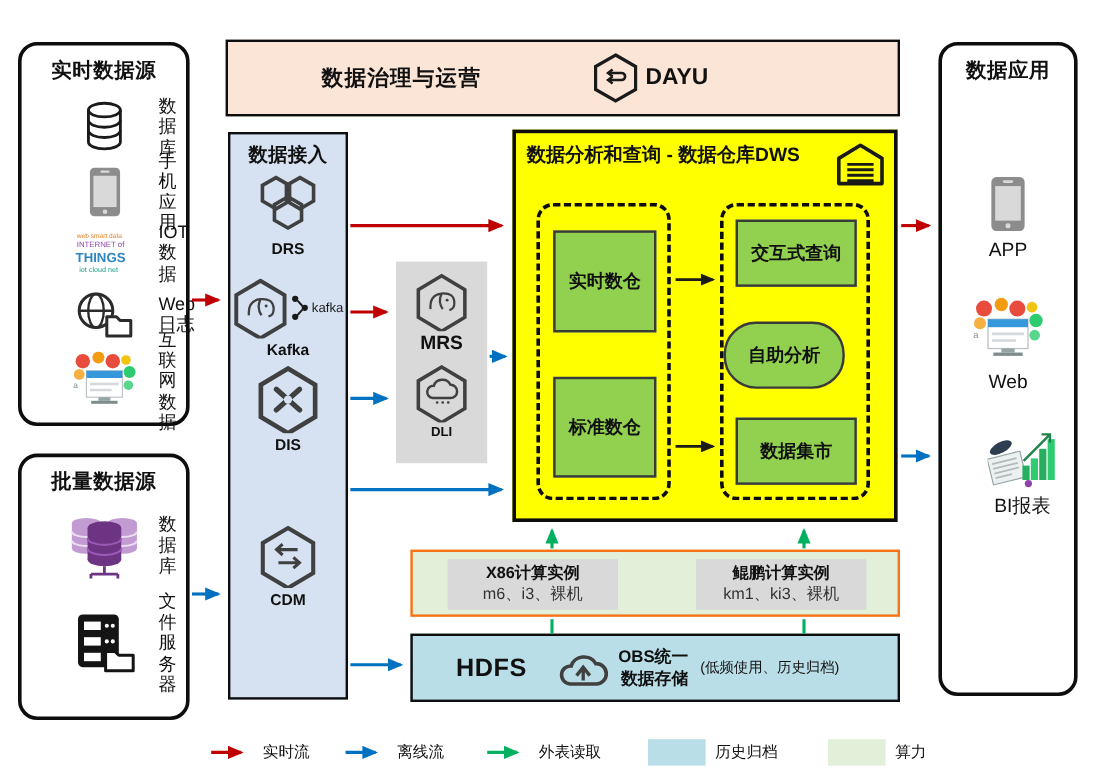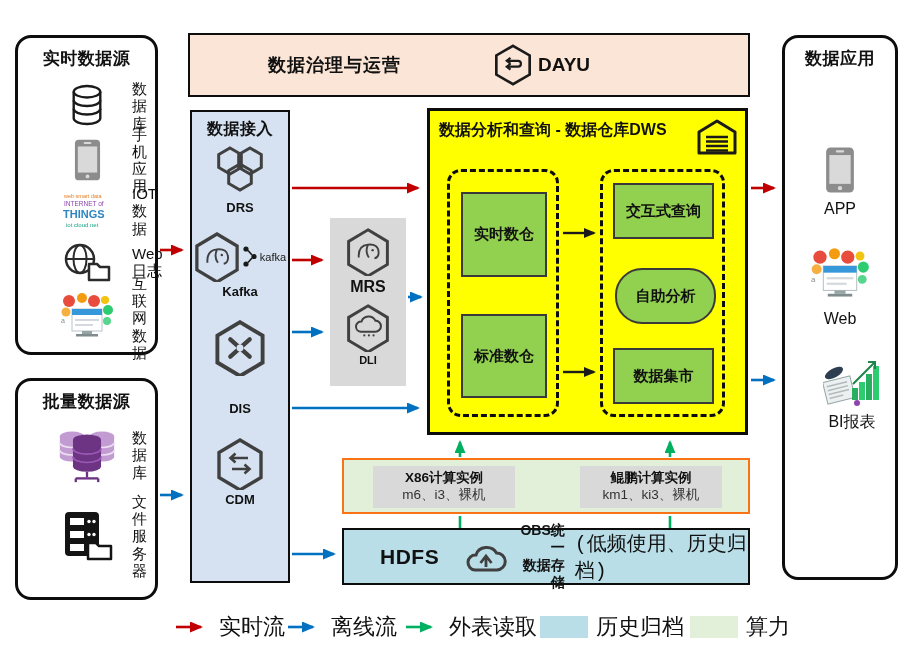--- a/index.html
+++ b/index.html
@@ -41,26 +41,26 @@
                border:2px solid #f97316;box-sizing:border-box;}
   .inst{position:absolute;top:6px;width:142px;height:42px;background:#D9D9D9;display:flex;
         flex-direction:column;align-items:center;justify-content:center;line-height:1.25;}
   .inst-title{font-weight:bold;font-size:13.5px;}
   .inst-specs{font-size:13.5px;color:#333;}
   
   #storage-box{position:absolute;left:342px;top:528px;width:408px;height:57px;background:#B9DEE8;
                border:2px solid #0d0d0d;box-sizing:border-box;display:flex;align-items:center;}
   #hdfs-label{font-weight:bold;font-size:21px;margin-left:36px;letter-spacing:.5px;}
   #obs-text{font-weight:bold;font-size:14px;line-height:1.25;margin-left:6px;text-align:right;}
-  #storage-note{font-size:20px;margin-left:10px;font-family:Liberation Mono, monospace;}
+  #storage-note{font-size:12px;margin-left:10px;}
   
   .app-item{position:absolute;left:0;right:0;display:flex;flex-direction:column;align-items:center;gap:6px;}
   .app-label{font-size:16px;}
   
-  .lg{position:absolute;top:613px;height:28px;display:flex;align-items:center;gap:8px;font-size:22px;}
+  .lg{position:absolute;top:613px;height:28px;display:flex;align-items:center;gap:8px;font-size:13px;}
   .swatch{width:48px;height:22px;display:inline-block;}
   
   #arrow-layer{position:absolute;left:0;top:0;z-index:60;pointer-events:none;}
   #arrow-layer line.red{stroke:#C00000;stroke-width:2.6;}
   #arrow-layer line.blue{stroke:#0070C0;stroke-width:2.6;}
   #arrow-layer line.green{stroke:#00B061;stroke-width:2.6;}
   #arrow-layer line.black{stroke:#1a1a1a;stroke-width:2.4;}
   svg{display:block;}
 </style>
 </head>
@@ -227,21 +227,21 @@
               <circle cx="4" cy="20" r="2.6"></circle>
               <circle cx="12" cy="12.5" r="2.6"></circle>
             </g>
           <line x1="6" y1="6.5" x2="10" y2="11" stroke="#1a1a1a" stroke-width="1.6"></line>
           <line x1="6" y1="18.5" x2="10" y2="14" stroke="#1a1a1a" stroke-width="1.6"></line>
         </svg>
         <span class="kafka-word">kafka</span>
       </span>
       <span class="svc-name">Kafka</span>
     </div>
-    <div class="svc" style="top:208px;gap:23px;">
+    <div class="svc" style="top:193px;">
       <span>
         <svg width="54" height="56" viewBox="0 0 48 52">
           <polygon points="24,2 45,14.5 45,39.5 24,52 3,39.5 3,14.5" fill="none" stroke="#404040" stroke-width="3.6"></polygon>
           <path d="M15 18 L33 34 M33 18 L15 34" stroke="#404040" stroke-width="4" stroke-linecap="round" fill="none"></path>
           <circle cx="24" cy="26" r="3.2" fill="#D6E2F2"></circle>
         </svg>
       </span>
       <span class="svc-name">DIS</span>
     </div>
     <div class="svc" style="top:326px;">
@@ -288,21 +288,21 @@
         <path d="M4 15 L22 4 L40 15 V36 H4 Z" fill="none" stroke="#1a1a1a" stroke-width="3" stroke-linejoin="round"></path>
         <path d="M11 20 h22 M11 24.5 h22 M11 29 h22 M11 33.5 h22" stroke="#1a1a1a" stroke-width="2.4"></path>
       </svg>
     </span>
     <div class="dash-group" id="dash-left">
       <div class="green-cell" style="left:11px;top:20px;width:86px;height:85px;">实时数仓</div>
       <div class="green-cell" style="left:11px;top:142px;width:86px;height:84px;">标准数仓</div>
     </div>
     <div class="dash-group" id="dash-right">
       <div class="green-cell" style="left:10px;top:11px;width:101px;height:56px;">交互式查询</div>
-      <div class="green-cell" style="left:12px;top:96px;width:101px;height:56px;border-radius:27px;">自助分析</div>
+      <div class="green-cell" style="left:0;top:96px;width:101px;height:56px;border-radius:27px;">自助分析</div>
       <div class="green-cell" style="left:10px;top:176px;width:101px;height:56px;">数据集市</div>
     </div>
   </div>
 
   <div id="compute-box">
     <div class="inst" style="left:29px;">
       <span class="inst-title">X86计算实例</span>
       <span class="inst-specs">m6、i3、裸机</span>
     </div>
     <div class="inst" style="left:236px;">

